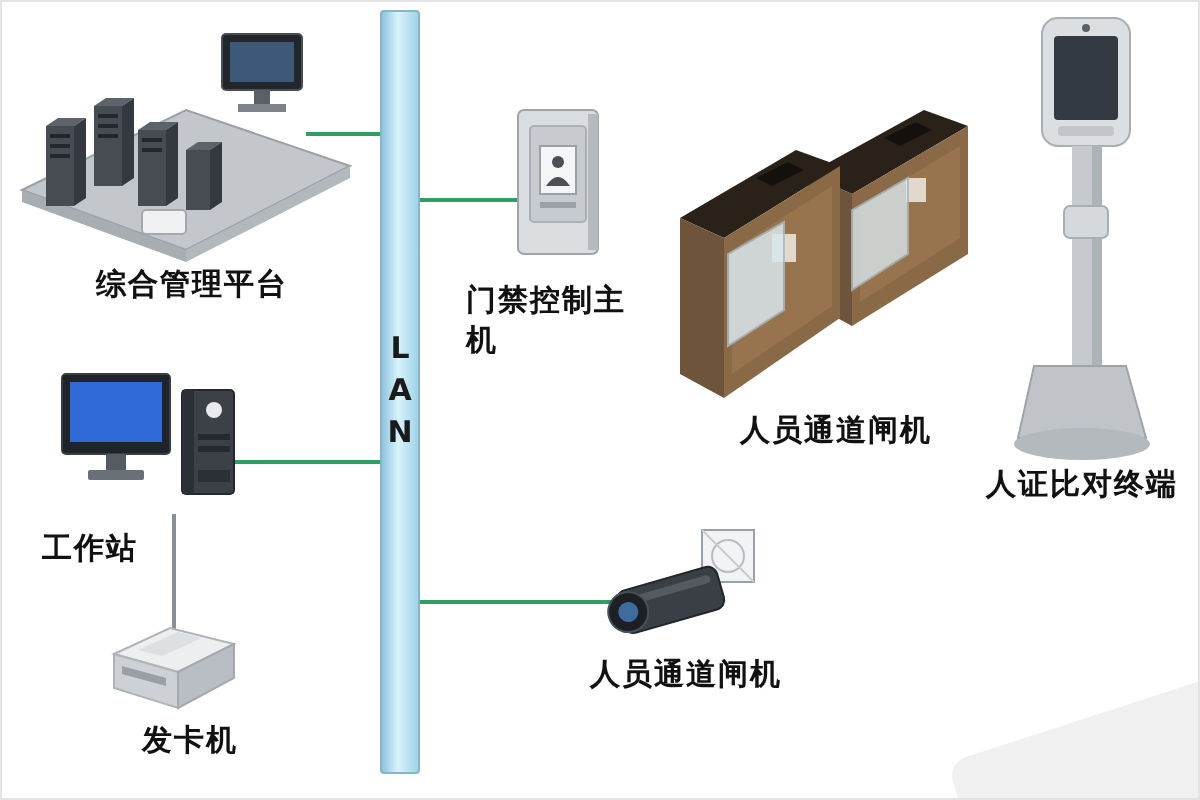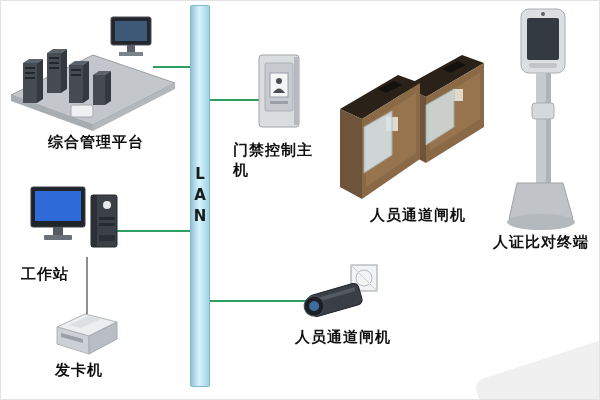--- a/index.html
+++ b/index.html
@@ -178,16 +178,16 @@
         <circle cx="14" cy="39" r="5" fill="#3e6c9e"></circle>
       </g>
     </svg>
   </div>
 
   <div class="label" style="left:35px; top:132px; width:120px;">综合管理平台</div>
   <div class="label" style="left:232px; top:140px; width:86px; text-align:left;">门禁控制主机</div>
   <div class="label" style="left:365px; top:205px; width:104px;">人员通道闸机</div>
   <div class="label" style="left:490px; top:233px; width:100px;font-family:Liberation Mono, monospace;">人证比对终端</div>
   <div class="label" style="left:14px; top:264px; width:60px;">工作站</div>
-  <div class="label" style="left:48px; top:360px; width:60px;">发卡机</div>
+  <div class="label" style="left:64px; top:360px; width:60px;">发卡机</div>
   <div class="label" style="left:280px; top:327px; width:124px;">人员通道闸机</div>
 
 </div>
 
 </body></html>

